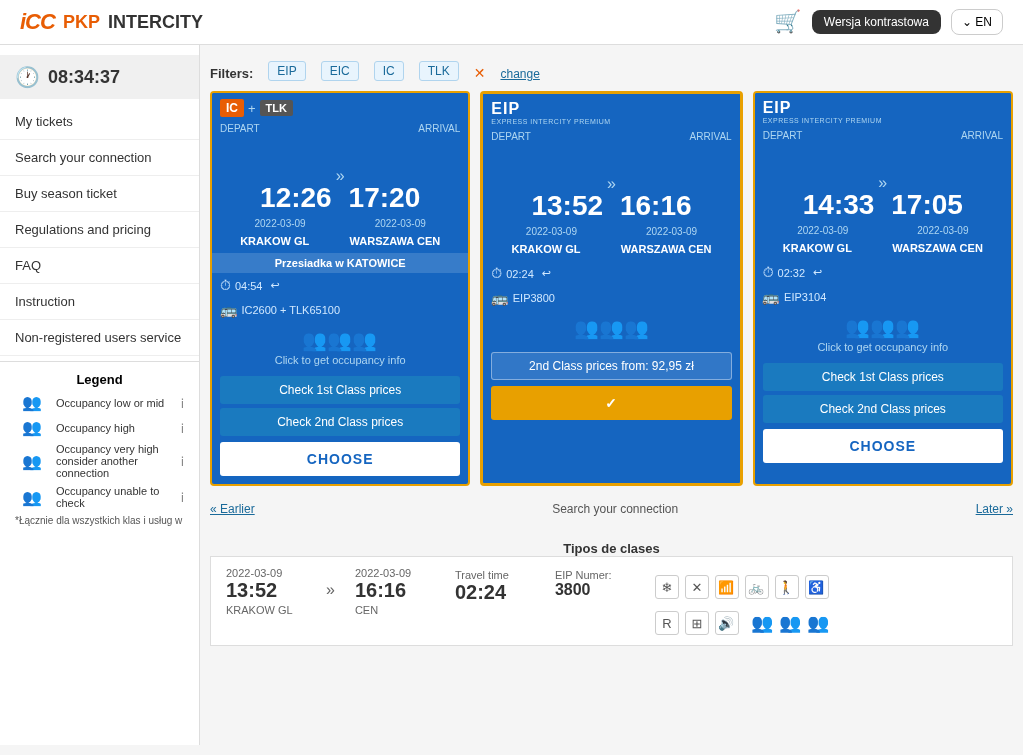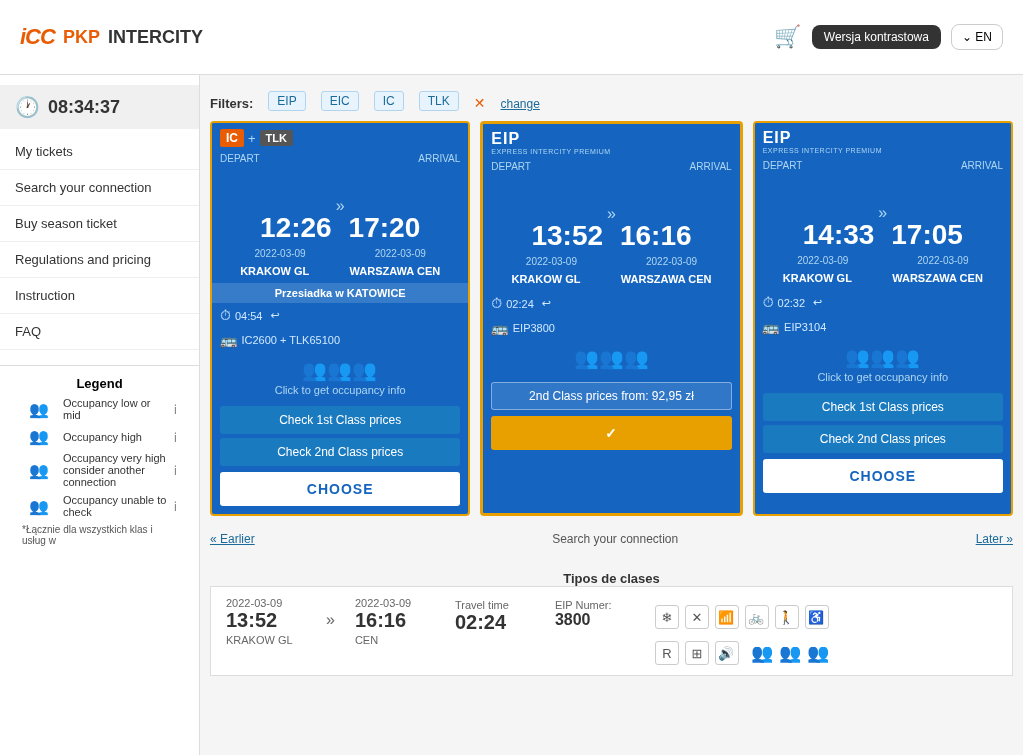--- a/index.html
+++ b/index.html
@@ -4,21 +4,21 @@
   <style>
     * { box-sizing: border-box; margin: 0; padding: 0; }
     body { font-family: Arial, sans-serif; background: #f5f5f5; font-size: 13px; }
 
     
     .header {
       background: white;
       display: flex;
       align-items: center;
       justify-content: space-between;
-      padding: 24px 20px;
+      padding: 9px 20px;
       border-bottom: 1px solid #ddd;
     }
     .logo {
       display: flex;
       align-items: center;
       gap: 8px;
     }
     .logo-text {
       font-size: 22px;
       font-weight: bold;
@@ -81,23 +81,23 @@
       display: block;
       padding: 10px 15px;
       color: #333;
       text-decoration: none;
       border-bottom: 1px solid #eee;
       font-size: 13px;
     }
 
     
     .legend-section {
-      padding: 10px 22px;
+      padding: 10px 15px;
       border-top: 1px solid #ddd;
-      margin-top: 15px;
+      margin-top: 5px;
     }
     .legend-title {
       font-weight: bold;
       font-size: 13px;
       margin-bottom: 6px;
       text-align: center;
     }
     .legend-desc {
       font-size: 11px;
       color: #555;
@@ -401,22 +401,23 @@
   <div class="sidebar">
     <div class="clock-widget">
       <span class="clock-icon">🕐</span>
       <span class="clock-time">08:34:37</span>
     </div>
     <div class="sidebar-menu">
       <a href="#">My tickets</a>
       <a href="#">Search your connection</a>
       <a href="#">Buy season ticket</a>
       <a href="#">Regulations and pricing</a>
+      <a href="#">FAQ</a>
       <a href="#">Instruction</a>
-      <a href="#">FAQ</a>
+      <a href="#">Non-registered users service</a>
     </div>
     <div class="legend-section">
       <div class="legend-title">Legend</div>
       <div class="legend-item">
         <div class="legend-icon people-green">👥</div>
         <span class="legend-label">Occupancy low or mid</span>
         <span class="info-icon">ℹ</span>
       </div>
       <div class="legend-item">
         <div class="legend-icon people-orange">👥</div>

